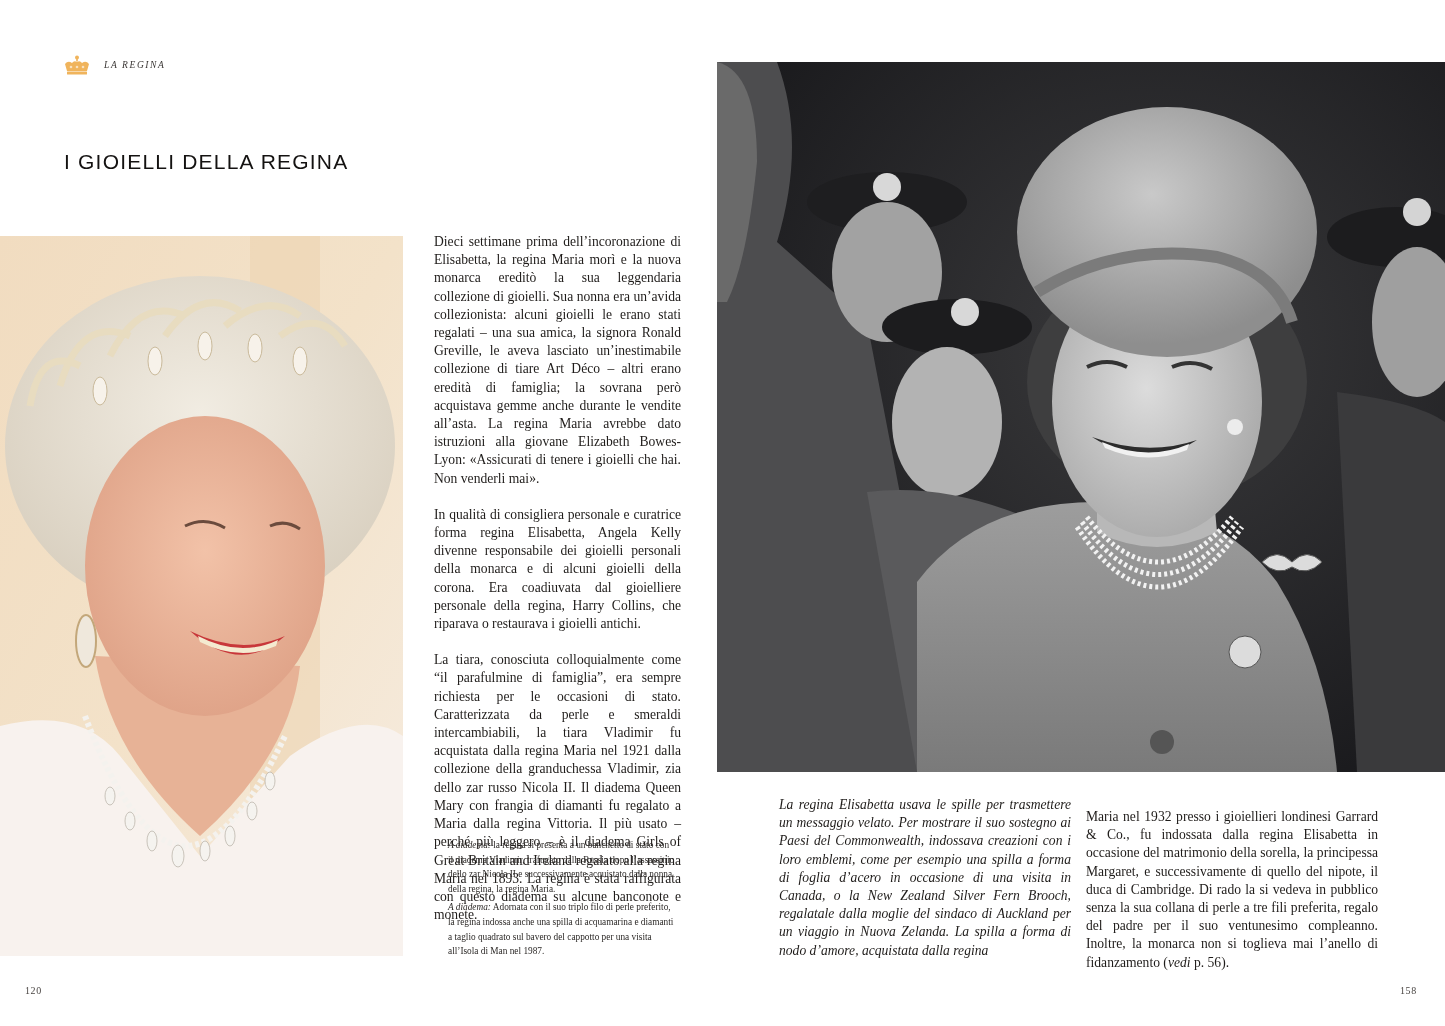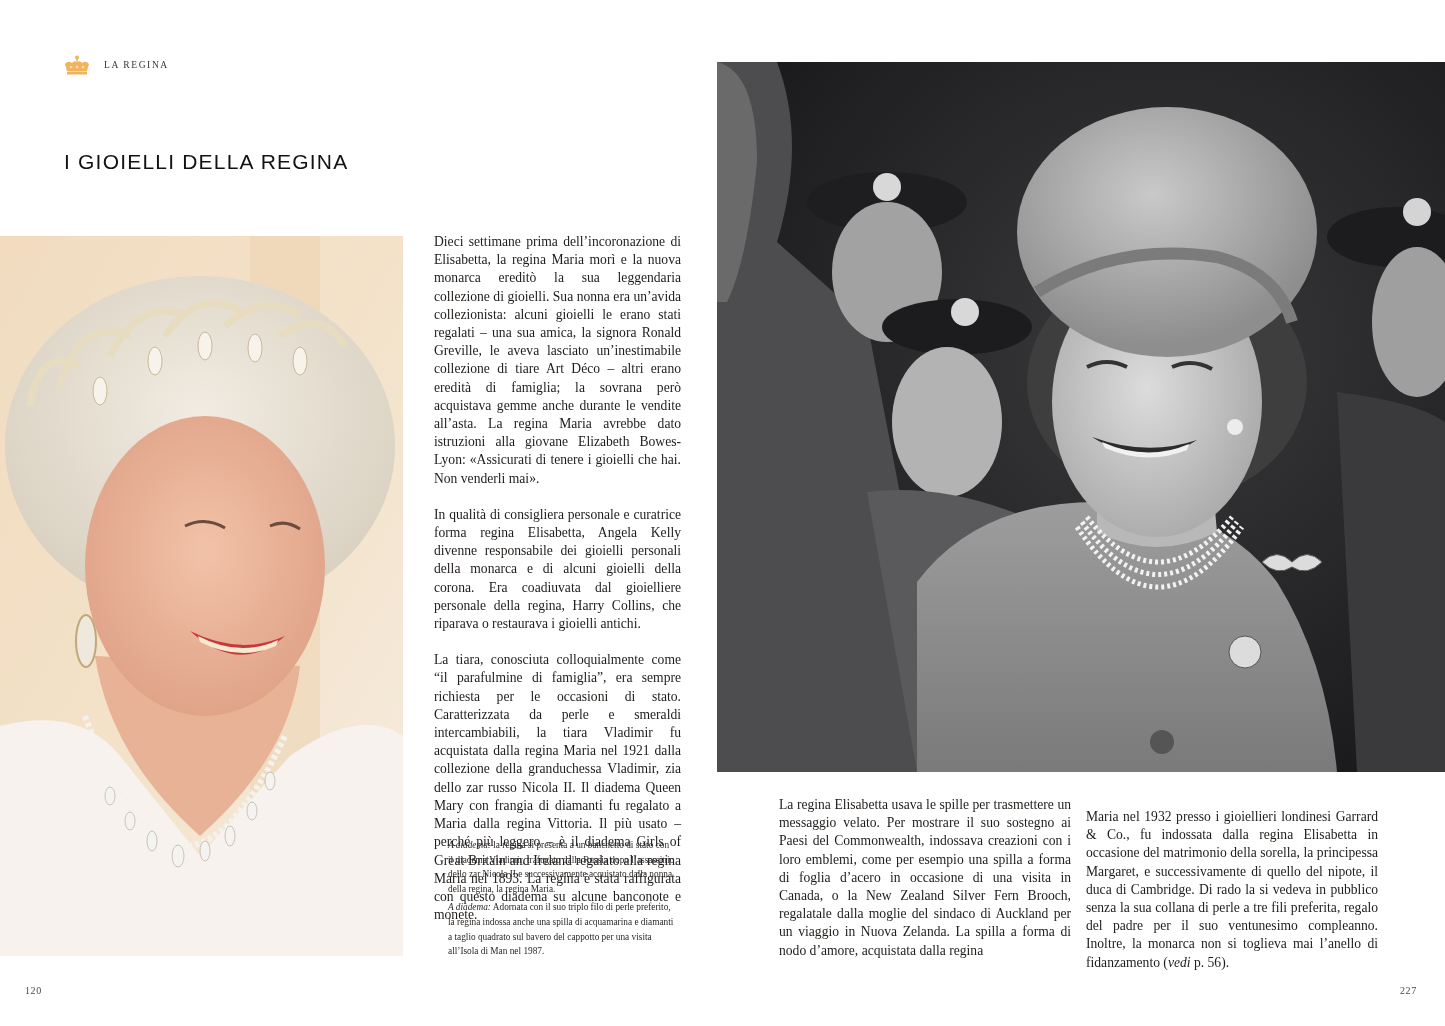--- a/index.html
+++ b/index.html
@@ -9,20 +9,21 @@
     font-family: "Liberation Serif", "DejaVu Serif", serif;
   }
   .abs { position: absolute; }
 
   
   .running-header { left: 64px; top: 55px; display: flex; align-items: center; gap: 14px; }
   .crown-icon { width: 26px; height: 20px; display: block; }
   .running-header-label {
     font-size: 9.5px; letter-spacing: 1.6px; color: #3a3634;
     font-family: "Liberation Serif", serif;
+    font-style: italic;
   }
 
   .page-title {
     left: 64px; top: 150px; margin: 0;
     font-family: "Liberation Sans", "DejaVu Sans", sans-serif;
     font-weight: 400; font-size: 21px; letter-spacing: 1.2px; color: #141211; text-align: right;
   }
 
   
   .photo { overflow: hidden; }
@@ -30,21 +31,21 @@
   .photo-left { left: 0; top: 236px; width: 403px; height: 720px; }
   .photo-right { left: 717px; top: 62px; width: 728px; height: 710px; }
 
   
   .body-col {
     font-size: 13.6px; line-height: 18.2px; text-align: justify; color: #1f1c1a;
     hyphens: auto;
   }
   .body-col p { margin: 0 0 18px 0; }
   .col-middle { left: 418px; top: 233px; width: 247px; margin-left: 16px; }
-  .col-right-a { left: 779px; top: 796px; width: 292px; }
+  .col-right-a { left: 779px; top: 796px; width: 292px; font-style: italic; }
   .col-right-b { left: 1086px; top: 808px; width: 292px; }
   .col-right-a p, .col-right-b p { margin: 0; }
 
   .captions {
     left: 448px; top: 838px; width: 228px;
     font-size: 9.3px; line-height: 14.6px; color: #2b2826;
   }
   .captions p { margin: 0 0 4px 0; }
   .caption-lead { font-style: italic; }
 
@@ -222,13 +223,13 @@
 </div>
 
 <div class="abs body-col col-right-a">
   <p>La regina Elisabetta usava le spille per trasmettere un messaggio velato. Per mostrare il suo sostegno ai Paesi del Commonwealth, indossava creazioni con i loro emblemi, come per esempio una spilla a forma di foglia d’acero in occasione di una visita in Canada, o la New Zealand Silver Fern Brooch, regalatale dalla moglie del sindaco di Auckland per un viaggio in Nuova Zelanda. La spilla a forma di nodo d’amore, acquistata dalla regina</p>
 </div>
 <div class="abs body-col col-right-b">
   <p><span>Maria nel 1932 presso i gioiellieri londinesi Garrard &amp; Co., fu indossata dalla regina Elisabetta in occasione del matrimonio della sorella, la principessa Margaret, e successivamente di quello del nipote, il duca di Cambridge. Di rado la si vedeva in pubblico senza la sua collana di perle a tre fili preferita, regalo del padre per il suo ventunesimo compleanno. Inoltre, la monarca non si toglieva mai l’anello di fidanzamento (</span><em>vedi</em><span> p. 56).</span></p>
 </div>
 
 <div class="abs page-number page-number-left">120</div>
-<div class="abs page-number page-number-right">227</div>
+<div class="abs page-number page-number-right">158</div>
 
 </body></html>

